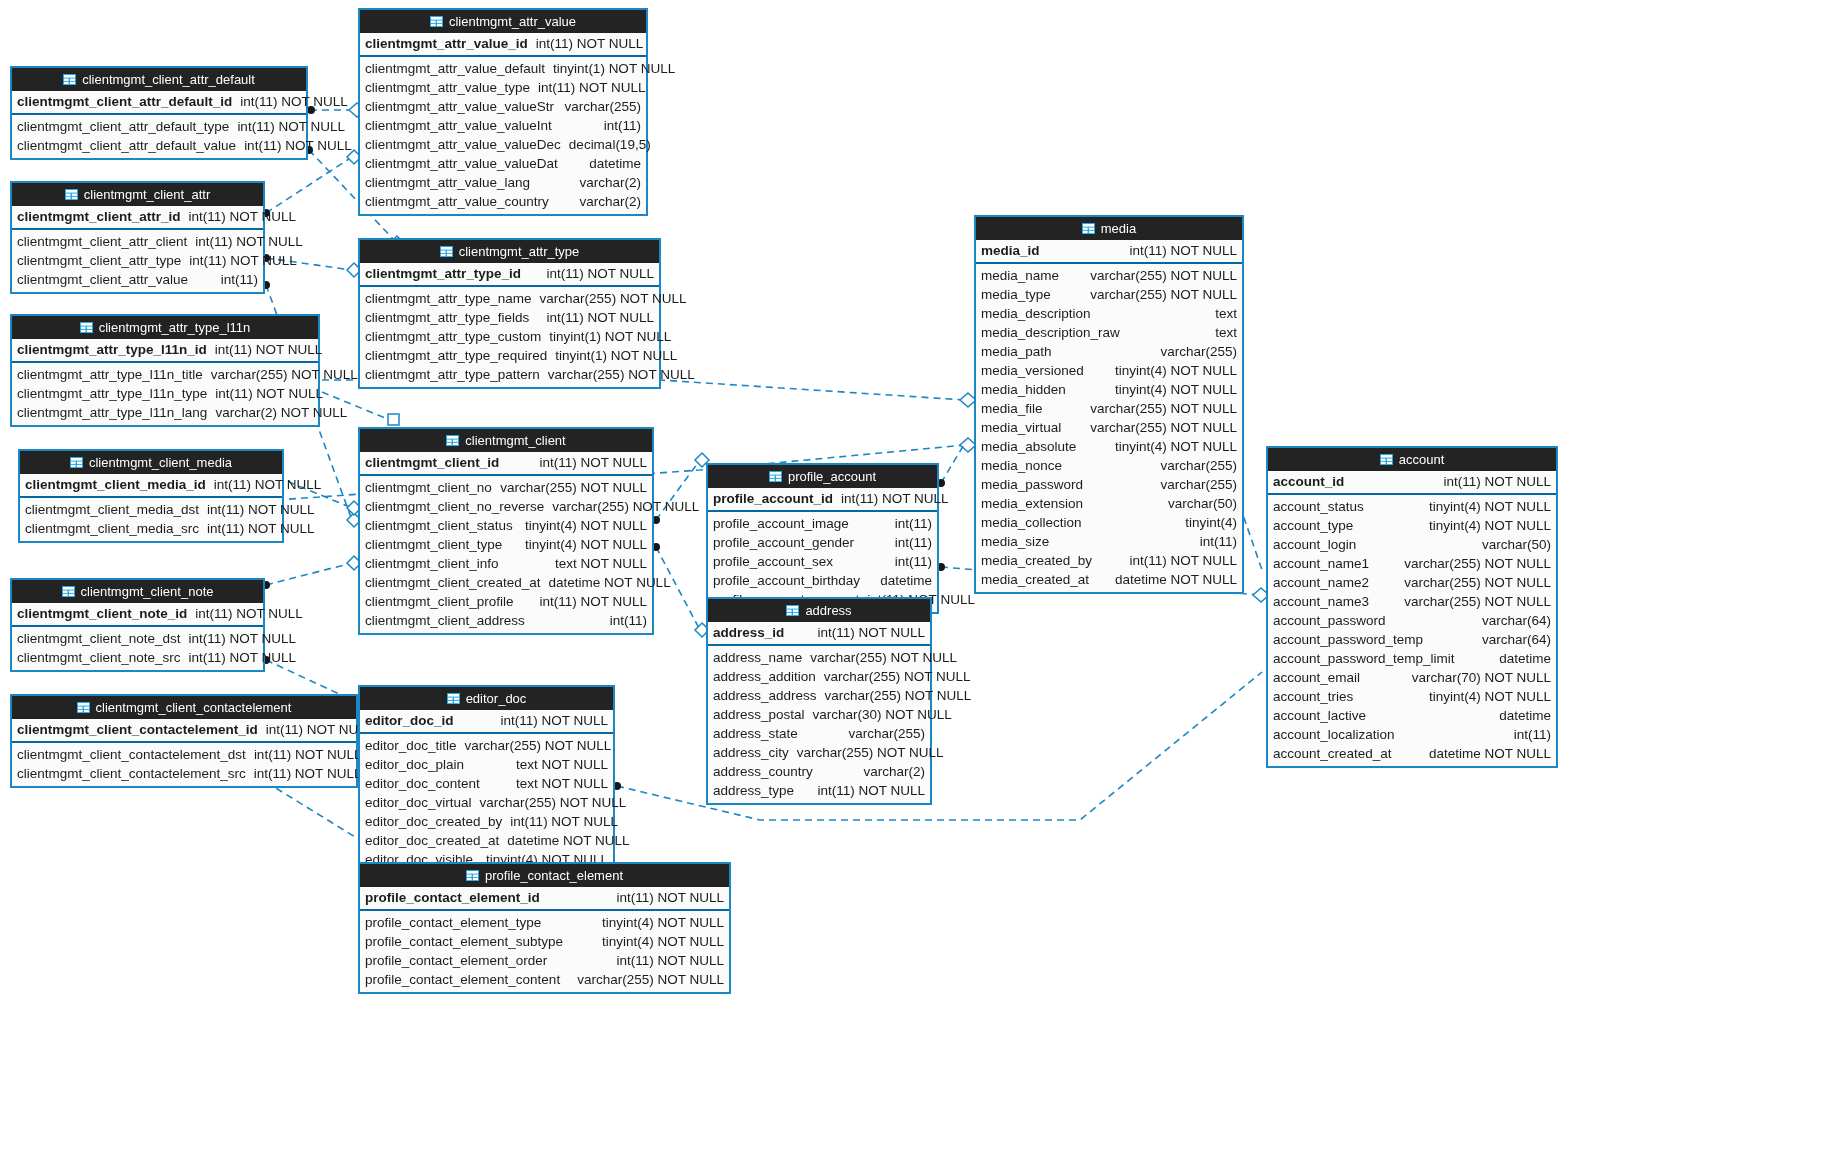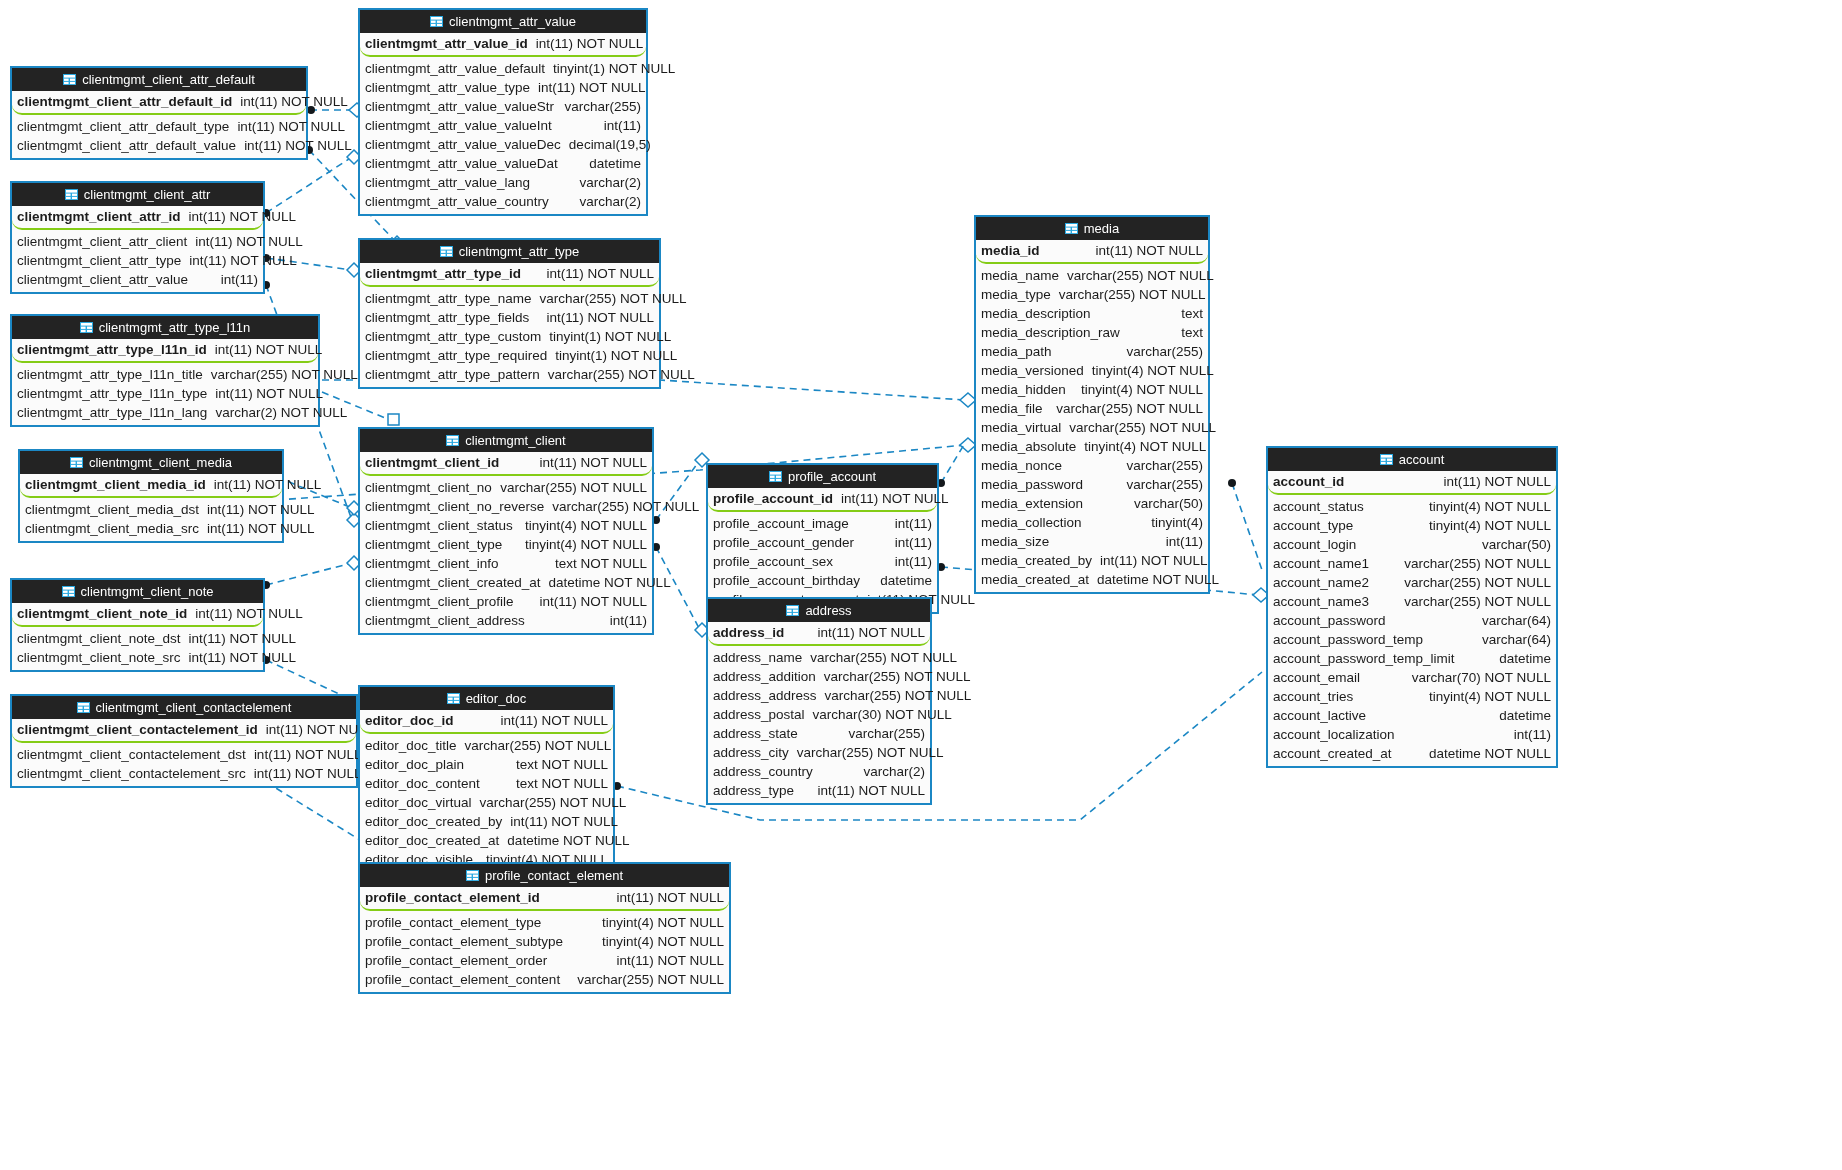--- a/index.html
+++ b/index.html
@@ -54,23 +54,22 @@
   }
   .tbl-icon {
     display: inline-block;
     width: 13px;
     height: 11px;
     position: relative;
     flex: 0 0 auto;
   }
   .tbl-icon svg { display: block; }
   .pk-row {
-    border-bottom: 2px solid #84cc16;
+    border-bottom: 2px solid #0369a1;
     border-top: 0;
-    border-radius: 10px;
   }
   .row {
     display: flex;
     justify-content: space-between;
     align-items: center;
     font-size: 13.5px;
     line-height: 19px;
     height: 19px;
     color: #1c1c1c;
     padding: 0 5px;
@@ -690,21 +689,21 @@
           <div class="row">
             <span class="row-name">address_country</span>
             <span class="row-type">varchar(2)</span>
           </div>
           <div class="row">
             <span class="row-name">address_type</span>
             <span class="row-type">int(11) NOT NULL</span>
           </div>
         </div>
       </div>
-      <div class="entity" style="left: 974px; top: 215px; width: 236px;">
+      <div class="entity" style="left: 974px; top: 215px; width: 270px;">
         <div class="entity-header">
           <span class="tbl-icon">
             <svg width="13" height="11" viewBox="0 0 13 11">
               <rect x="0" y="0" width="13" height="11" fill="#29a8e0"></rect>
               <rect x="1" y="1" width="11" height="2.6" fill="#ffffff"></rect>
               <rect x="1" y="4.6" width="4.6" height="2.3" fill="#ffffff"></rect>
               <rect x="7" y="4.6" width="5" height="2.3" fill="#ffffff"></rect>
               <rect x="1" y="7.9" width="4.6" height="2.2" fill="#ffffff"></rect>
               <rect x="7" y="7.9" width="5" height="2.2" fill="#ffffff"></rect>
             </svg>

